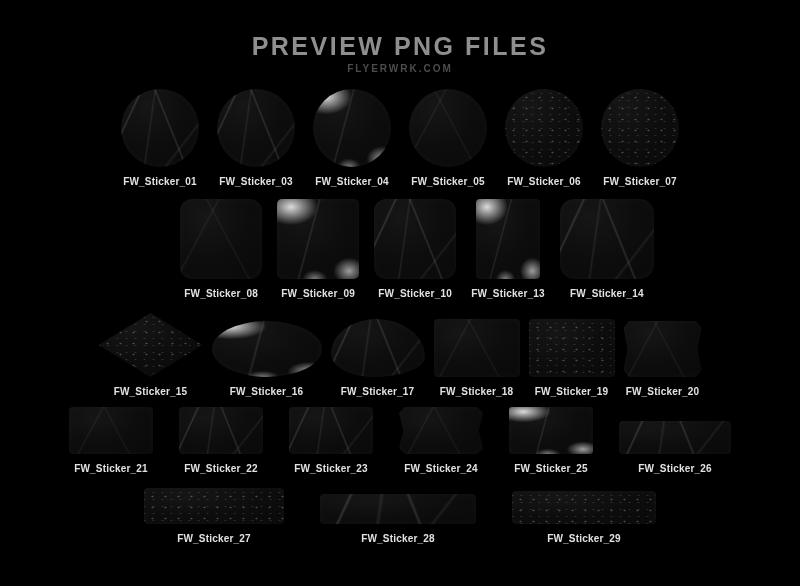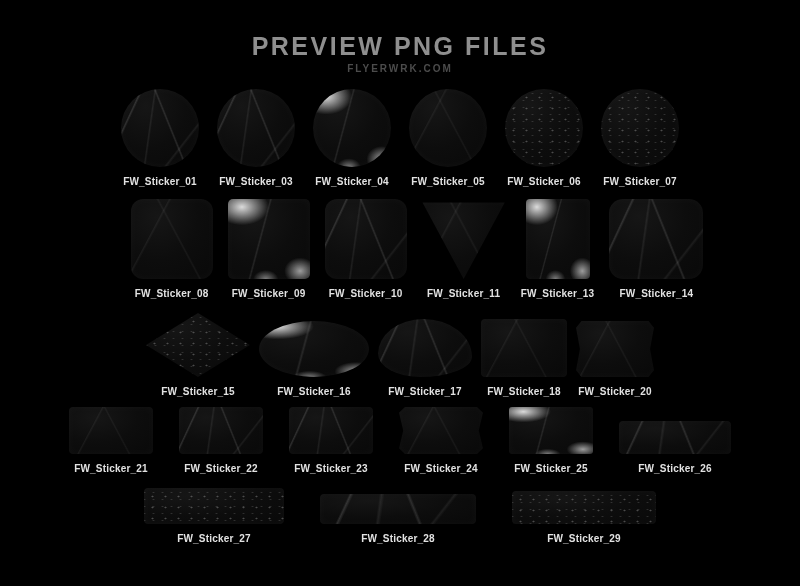--- a/index.html
+++ b/index.html
@@ -144,24 +144,20 @@
         </figure>
         <figure class="cell">
           <div class="shape tex-torn" data-shape="square"></div>
           <figcaption class="label">FW_Sticker_09</figcaption>
         </figure>
         <figure class="cell">
           <div class="shape tex-crinkle" data-shape="square-rounded"></div>
           <figcaption class="label">FW_Sticker_10</figcaption>
         </figure>
         <figure class="cell">
-          <div class="shape tex-faint" data-shape="triangle-down"></div>
-          <figcaption class="label">FW_Sticker_11</figcaption>
-        </figure>
-        <figure class="cell">
           <div class="shape tex-torn" data-shape="portrait-rect"></div>
           <figcaption class="label">FW_Sticker_13</figcaption>
         </figure>
         <figure class="cell">
           <div class="shape tex-crinkle" data-shape="rounded-rect"></div>
           <figcaption class="label">FW_Sticker_14</figcaption>
         </figure>
       </div>
       <div class="row row-3">
         <figure class="cell">
@@ -174,20 +170,24 @@
         </figure>
         <figure class="cell">
           <div class="shape tex-crinkle" data-shape="blob"></div>
           <figcaption class="label">FW_Sticker_17</figcaption>
         </figure>
         <figure class="cell">
           <div class="shape tex-faint" data-shape="rect"></div>
           <figcaption class="label">FW_Sticker_18</figcaption>
         </figure>
         <figure class="cell">
+          <div class="shape tex-speckle" data-shape="rect"></div>
+          <figcaption class="label">FW_Sticker_19</figcaption>
+        </figure>
+        <figure class="cell">
           <div class="shape tex-faint" data-shape="price-tag"></div>
           <figcaption class="label">FW_Sticker_20</figcaption>
         </figure>
       </div>
       <div class="row row-4">
         <figure class="cell">
           <div class="shape tex-faint" data-shape="rect"></div>
           <figcaption class="label">FW_Sticker_21</figcaption>
         </figure>
         <figure class="cell">

